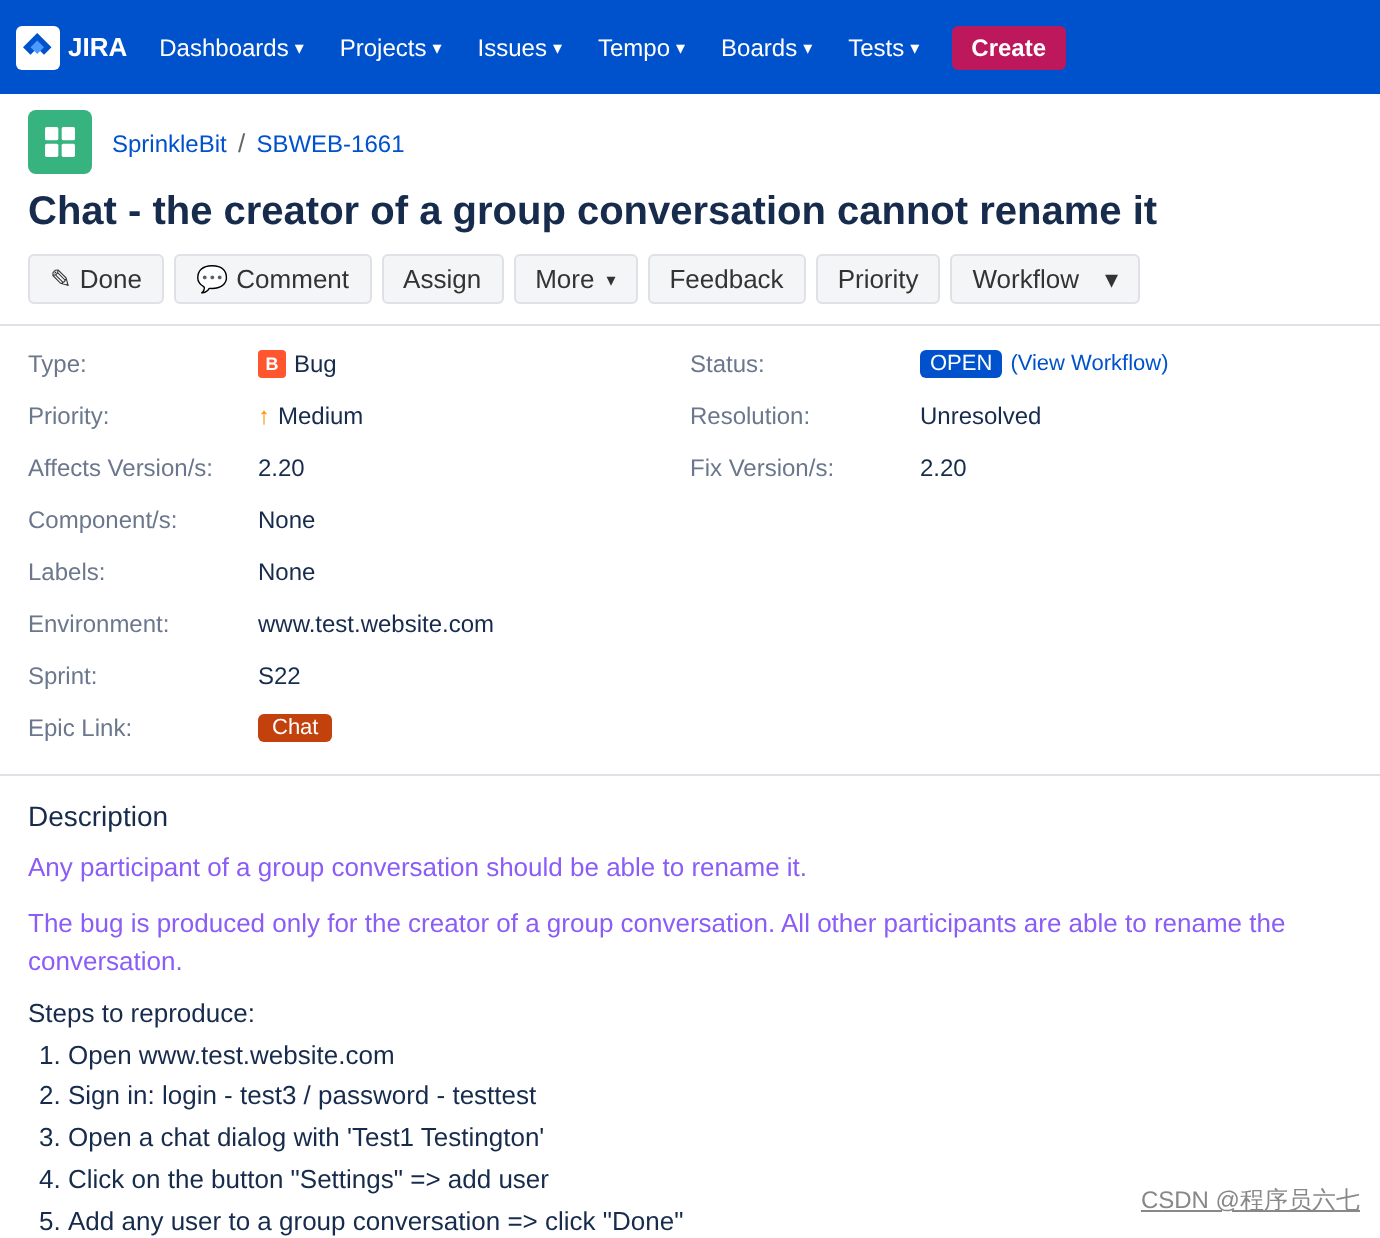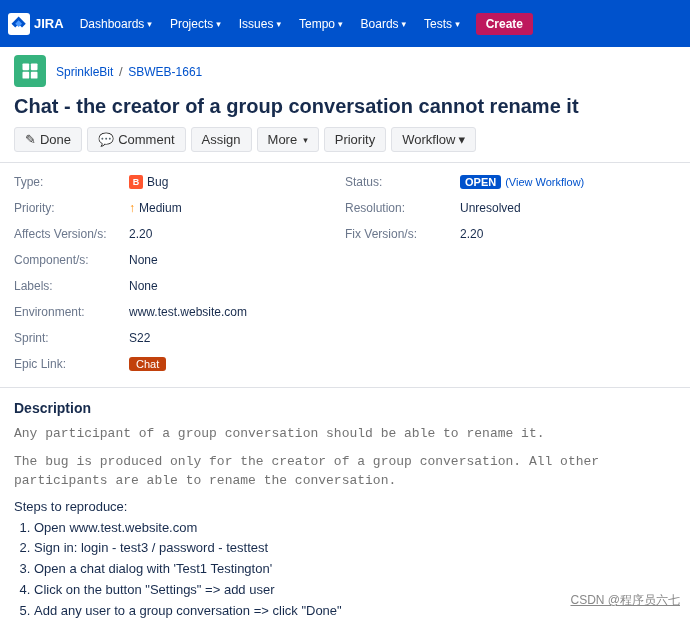--- a/index.html
+++ b/index.html
@@ -118,21 +118,21 @@
     .workflow-btn {
       background: #f4f5f7;
       border: 1px solid #dfe1e6;
       border-radius: 3px;
       padding: 4px 10px;
       font-size: 13px;
       color: #333;
       cursor: pointer;
       display: flex;
       align-items: center;
-      gap: 3px;
+      gap: 13px;
     }
 
     
     .details-section {
       padding: 10px 14px;
       border-bottom: 1px solid #dfe1e6;
     }
     .details-heading {
       font-size: 14px;
       font-weight: bold;
@@ -180,51 +180,50 @@
     .priority-icon {
       color: #ff8b00;
       font-size: 12px;
     }
     .status-open {
       background: #0052cc;
       color: #fff;
       border-radius: 3px;
       padding: 1px 5px;
       font-size: 11px;
-      font-weight: bold;
+      font-weight: normal;
     }
     .view-workflow-link {
       color: #0052cc;
       font-size: 11px;
       cursor: pointer;
     }
     .epic-tag {
       background: #c2410c;
       color: #fff;
       border-radius: 3px;
       padding: 1px 7px;
       font-size: 11px;
     }
 
     
     .description-section {
       padding: 12px 14px;
     }
     .description-heading {
       font-size: 14px;
-      font-weight: bold;
+      font-weight: normal;
       color: #172b4d;
       margin-bottom: 8px;
     }
     .description-text {
       font-size: 13px;
-      color: #737373;
+      color: #8b5cf6;
       line-height: 1.5;
       margin-bottom: 8px;
-      font-family: Liberation Mono, monospace;
     }
     .steps-heading {
       font-size: 13px;
       color: #172b4d;
       font-weight: normal;
       margin-bottom: 4px;
     }
     .steps-list {
       list-style: decimal;
       padding-left: 20px;
@@ -315,20 +314,23 @@
   <button class="action-btn">
     <span>💬</span>
     <span>Comment</span>
   </button>
   <button class="action-btn">
     <span>Assign</span>
   </button>
   <button class="action-btn">
     <span>More</span>
     <span class="caret">▾</span>
+  </button>
+  <button class="action-btn">
+    <span>Feedback</span>
   </button>
   <button class="action-btn">
     <span>Priority</span>
   </button>
   <button class="workflow-btn">
     <span>Workflow</span>
     <span class="caret">▾</span>
   </button>
 </div>
 

